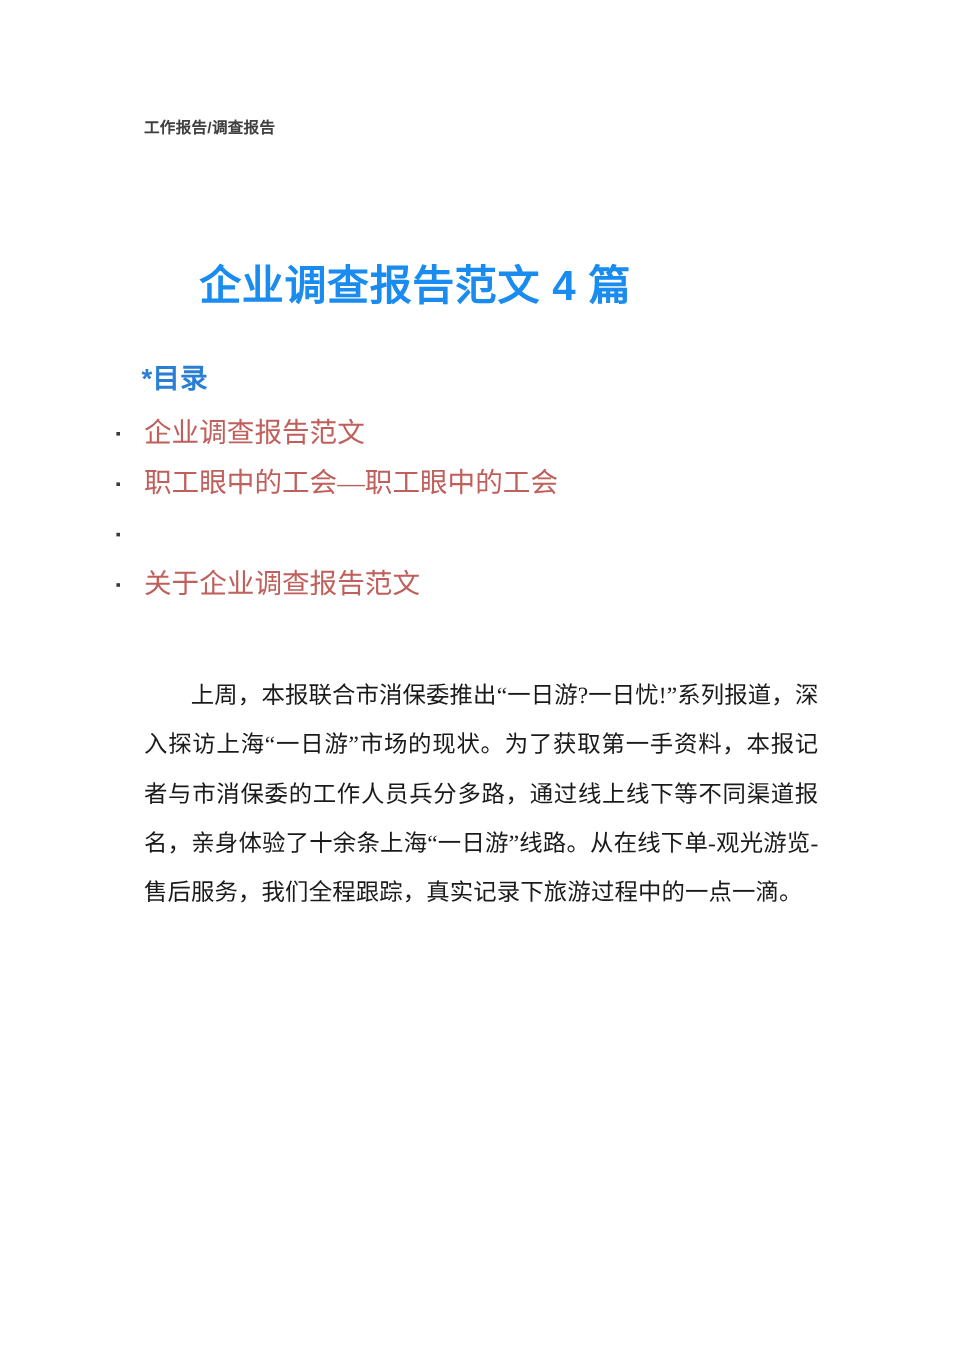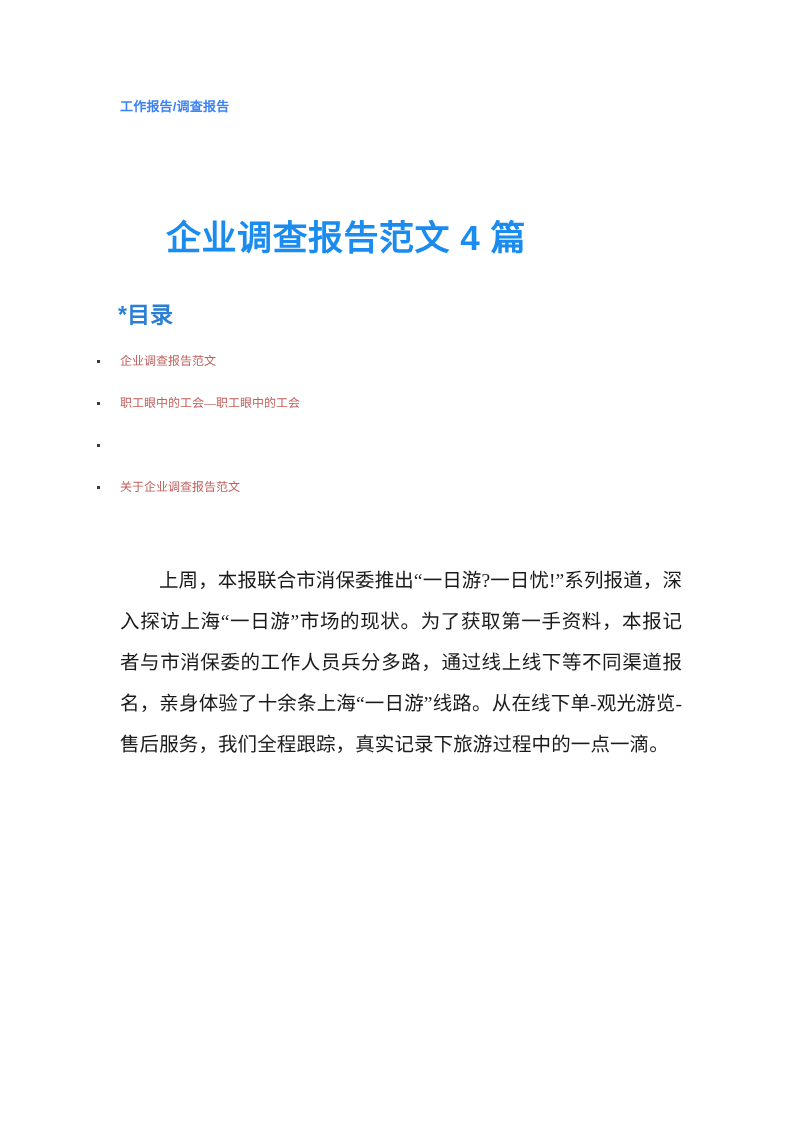--- a/index.html
+++ b/index.html
@@ -27,21 +27,21 @@
   }
 
   
   .breadcrumb {
     position: absolute;
     left: 120px;
     top: 96px;
     font-family: "Liberation Sans", "DejaVu Sans", sans-serif;
     font-size: 13px;
     font-weight: bold;
-    color: #3b82f6;
+    color: #404040;
     letter-spacing: 0.2px;
     white-space: nowrap;
   }
 
   
   .doc-title {
     position: absolute;
     left: 0;
     top: 186px;
     width: 692px;
@@ -73,21 +73,21 @@
     top: 340px;
     width: 800px;
   }
   .toc-item {
     position: relative;
     min-height: 42px;
     padding-left: 168px;
     padding-right: 118px;
     margin-bottom: 0px;
     font-family: Liberation Serif, serif;
-    font-size: 12px;
+    font-size: 23px;
     line-height: 42px;
     color: #c0605c;
     text-indent: -48px;
   }
   .toc-item .toc-text {
     display: inline;
   }
   .toc-item .bullet {
     position: absolute;
     left: 97px;

